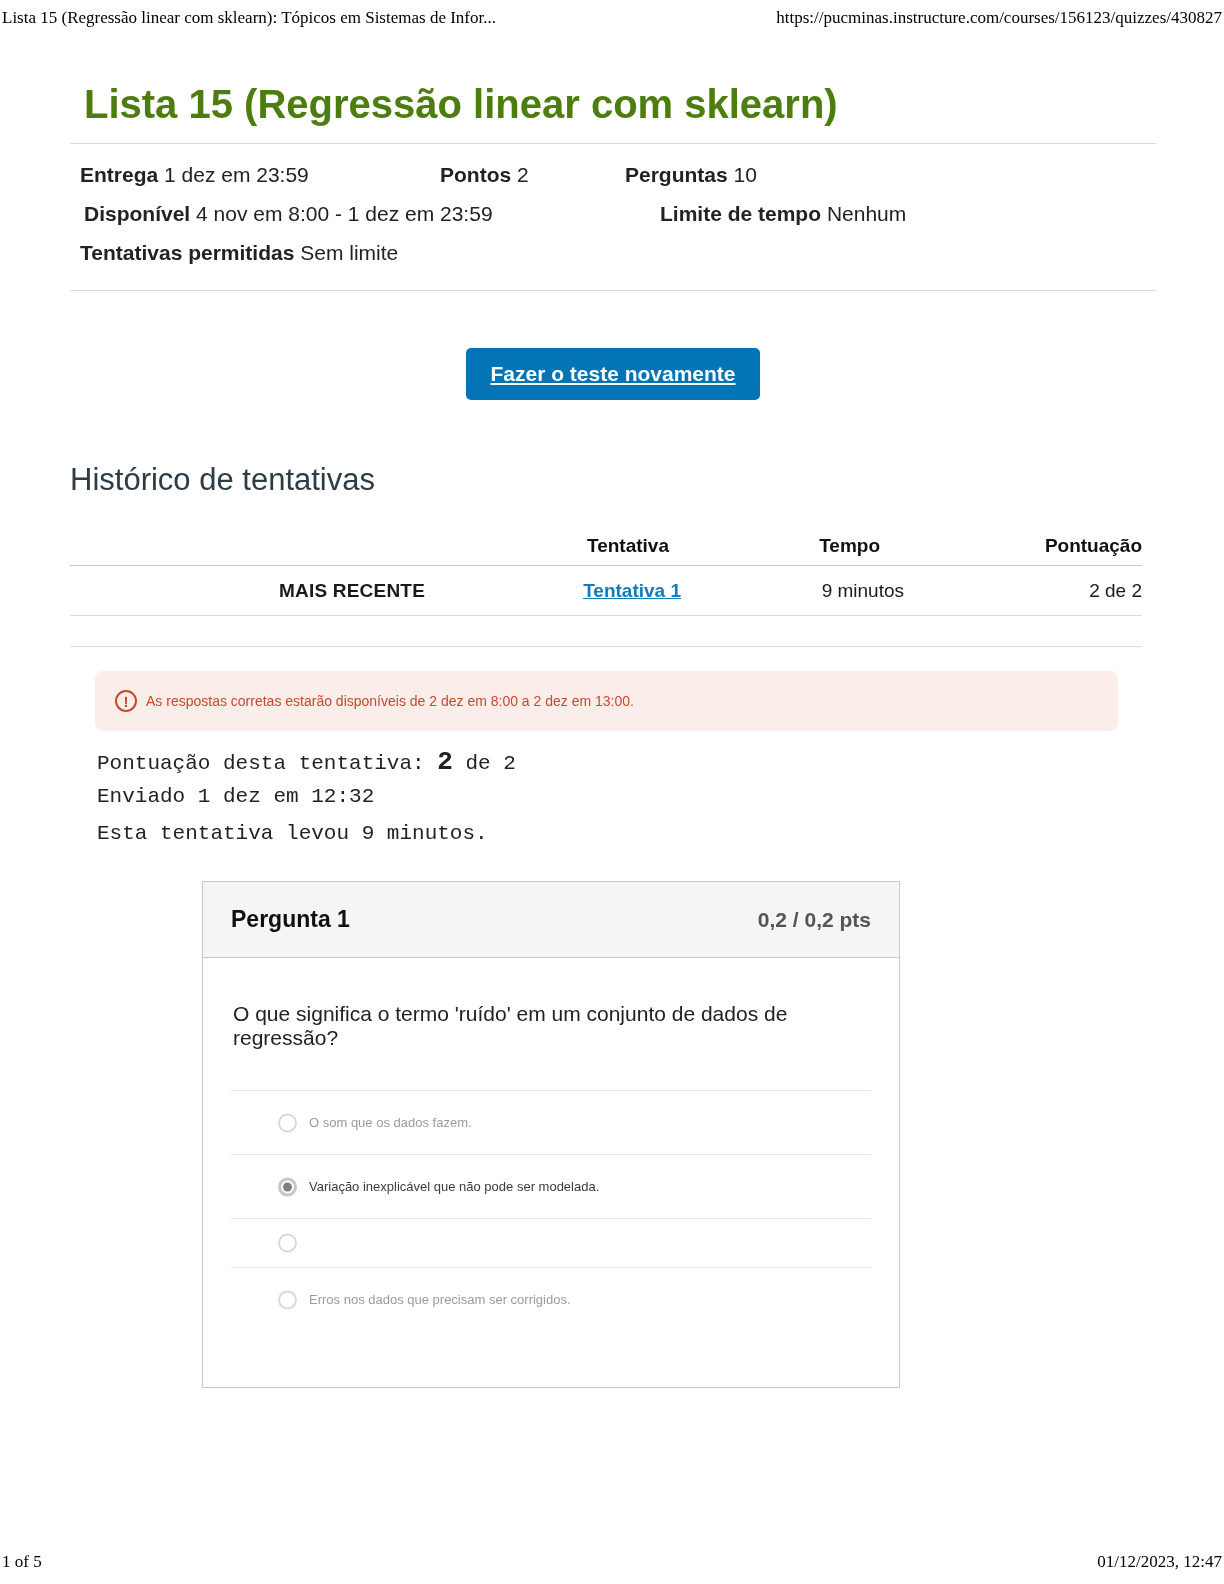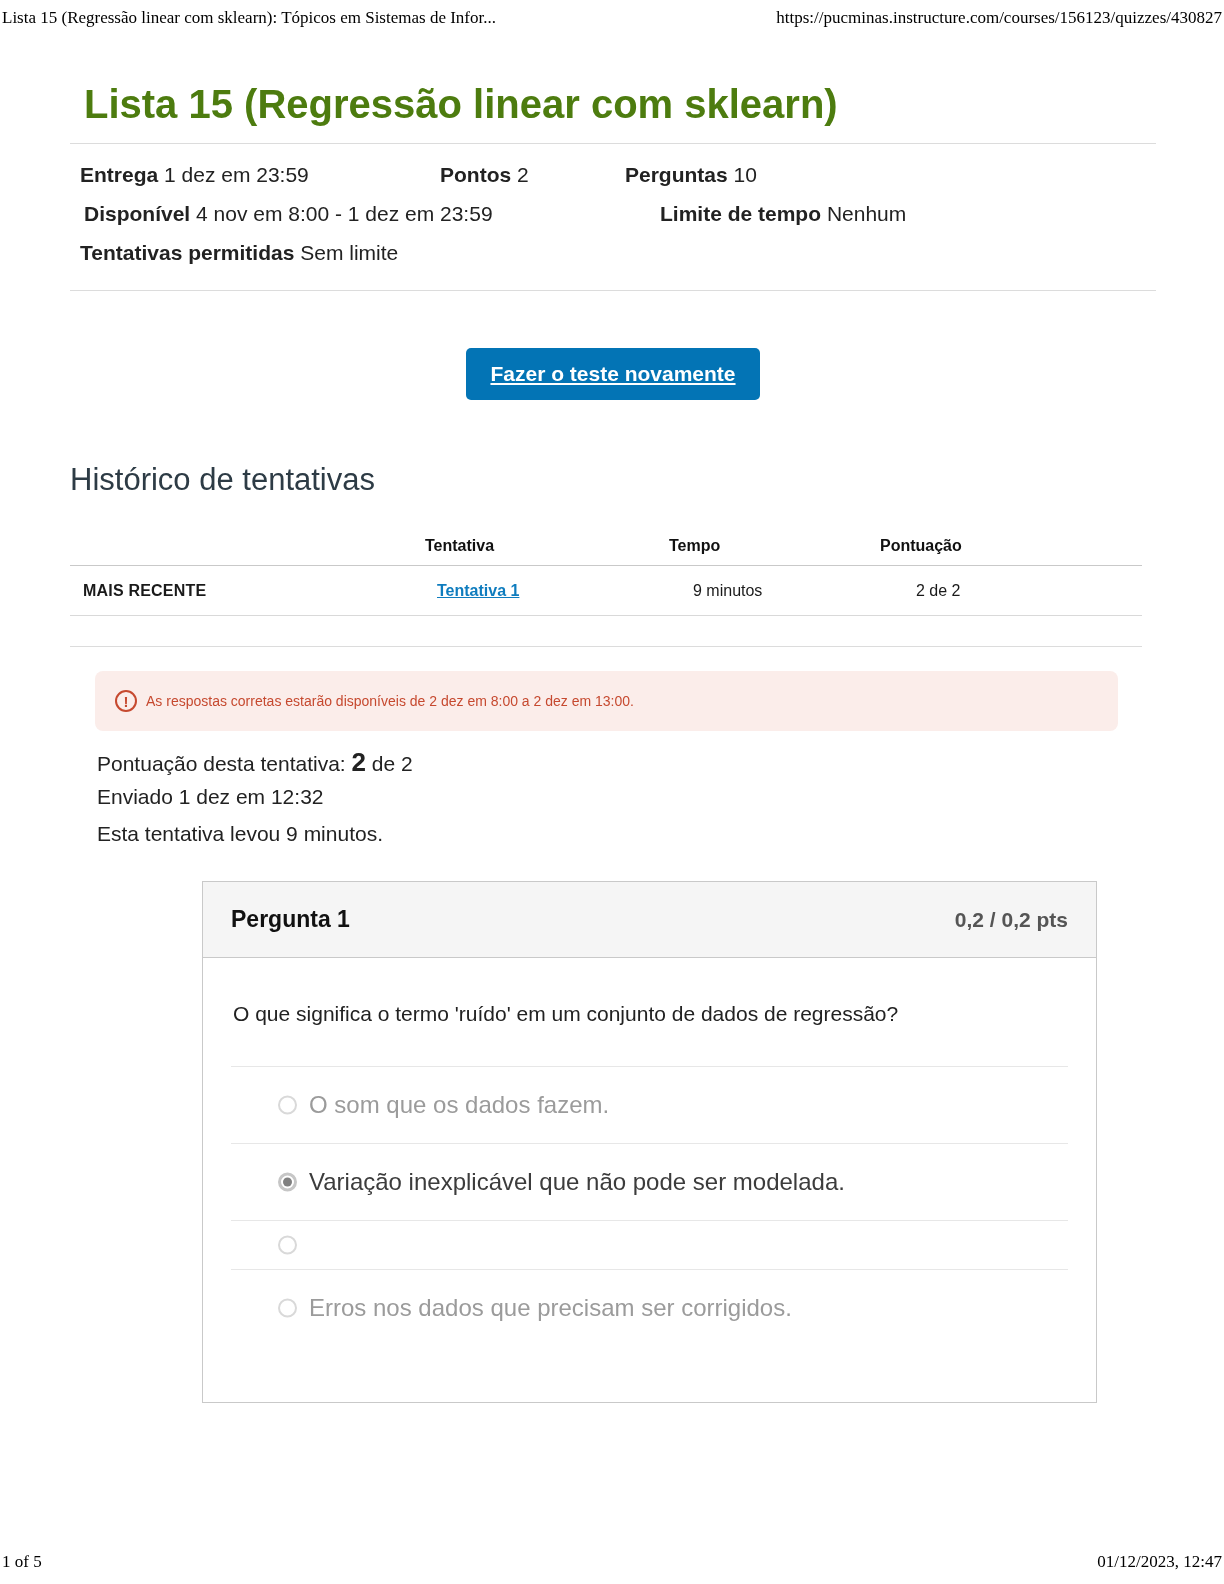--- a/index.html
+++ b/index.html
@@ -46,21 +46,21 @@
     text-decoration: underline;
     padding: 14px 24px;
     border: none; border-radius: 5px;
     cursor: pointer;
     font-family: "Liberation Sans", sans-serif;
     text-align: center;
   }
 
   
   h2.history-heading { margin-top: 62px; font-size: 31px; font-weight: 400; color: #2d3b45; }
-  .attempts-table { margin-top: 28px; width: 1072px; font-size: 16px; }
+  .attempts-table { margin-top: 28px; width: 1072px; font-size: 19px; text-align: right; }
   .t-row { display: grid; grid-template-columns: 355px 244px 211px 1fr; align-items: center; }
   .t-head { height: 40px; border-bottom: 1px solid #c9c9c9; font-weight: bold; color: #111; }
   .t-data { height: 50px; border-bottom: 1px solid #d9d9d9; gap: 12px; }
   .tag-cell { font-weight: bold; padding-left: 13px; letter-spacing: 0.2px; }
   .attempt-link { color: var(--link-blue, #0E7CBE); font-weight: bold; text-decoration: underline; cursor: pointer; }
   hr.rule-after-table { width: 1072px; margin-top: 30px; border-top: 1px solid #dcdcdc; }
 
   
   .alert {
     margin: 24px 38px 0 25px;
@@ -76,44 +76,44 @@
     width: 22px; height: 22px;
     border: 2px solid var(--alert-text, #C6492F);
     border-radius: 50%;
     display: inline-flex; align-items: center; justify-content: center;
     font-weight: bold; font-size: 15px;
     margin-right: 9px;
   }
   .alert-icon::before { content: "!"; }
 
   
-  .result { margin: 16px 0 0 27px; font-size: 21px; color: #222; }
+  .result { margin: 16px 0 0 27px; font-size: 21px; color: #222; font-family: Liberation Mono, monospace; }
   .result .score-line { height: 38px; }
   .result .score-big { font-size: 26px; font-weight: bold; }
   .result .line { height: 37px; }
 
   
   .question-card {
     margin: 22px 0 0 132px;
-    width: 895px;
+    width: 698px;
     border: 1px solid #c9c9c9;
     background: #fff;
   }
   .q-header {
     background: #f5f5f5;
     border-bottom: 1px solid #c9c9c9;
     padding: 24px 28px;
     display: flex; justify-content: space-between; align-items: center;
   }
   .q-title { font-size: 23px; font-weight: bold; color: #111; }
   .q-pts { font-size: 21px; font-weight: bold; color: #555; }
   .q-body { padding: 0 28px; }
   .q-text { padding: 44px 2px 40px 2px; font-size: 21px; color: #222; }
   .options { border-top: 1px solid #e7e7e7; }
-  .option { position: relative; padding: 24px 0 24px 78px; border-bottom: 1px solid #e7e7e7; font-size: 24px; color: #9b9b9b; cursor: pointer; }
+  .option { position: relative; padding: 24px 0 24px 78px; border-bottom: 1px solid #e7e7e7; font-size: 13px; color: #9b9b9b; cursor: pointer; }
   .option:last-child { border-bottom: none; }
   .radio {
     position: absolute; left: 47px; top: 50%; transform: translateY(-50%);
     width: 19px; height: 19px; border-radius: 50%;
     border: 2px solid #d9d9d9; background: #fff;
   }
   .option.selected { color: #3c3c3c; }
   .option.selected .radio { border: 3px solid #c6c6c6; }
   .option.selected .radio::after {
     content: ""; position: absolute; inset: 2px; border-radius: 50%; background: #808080;

